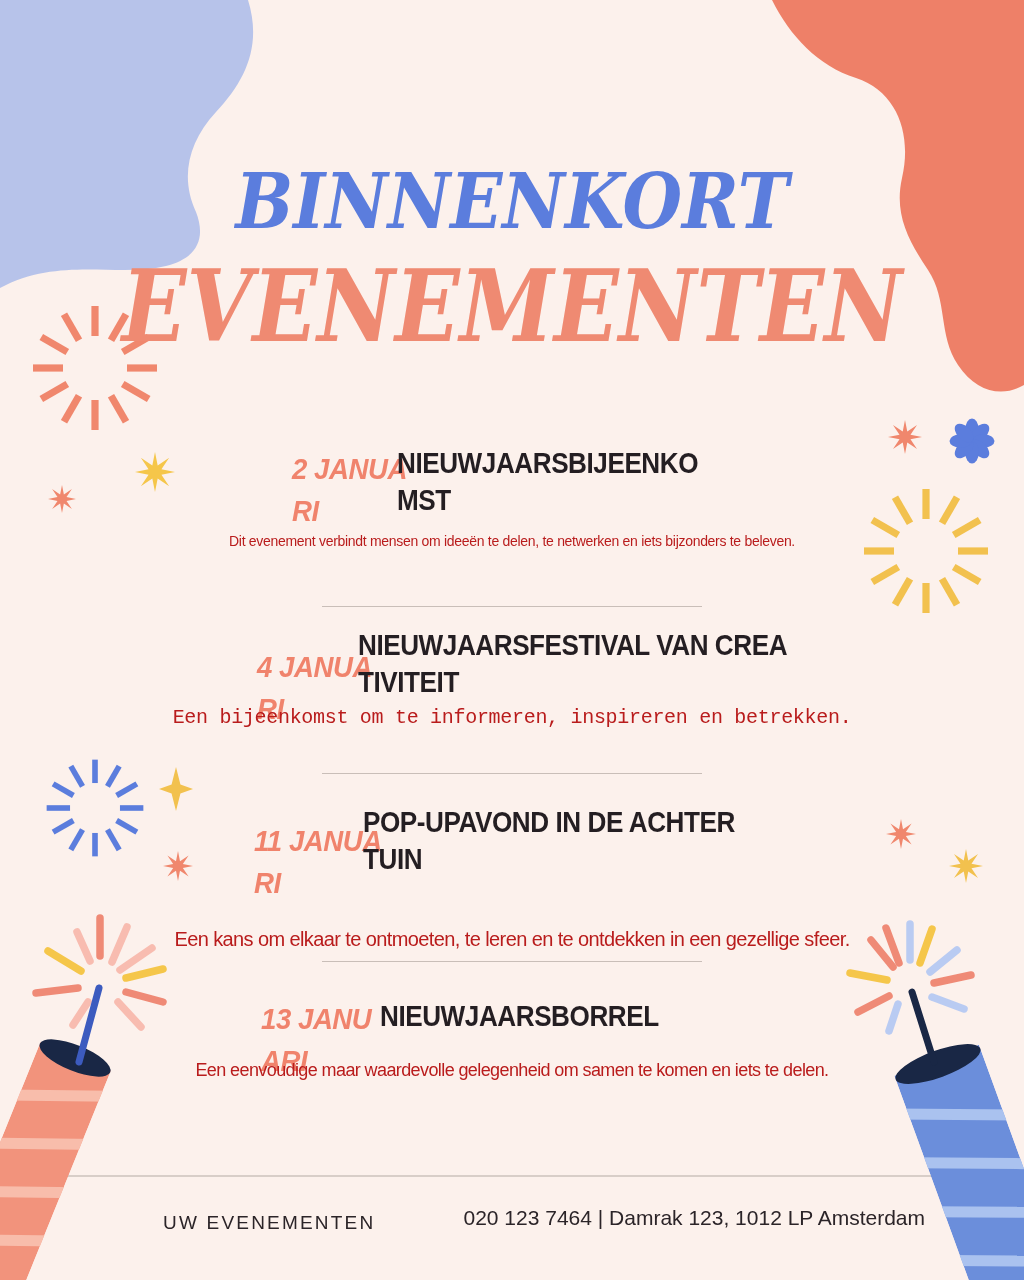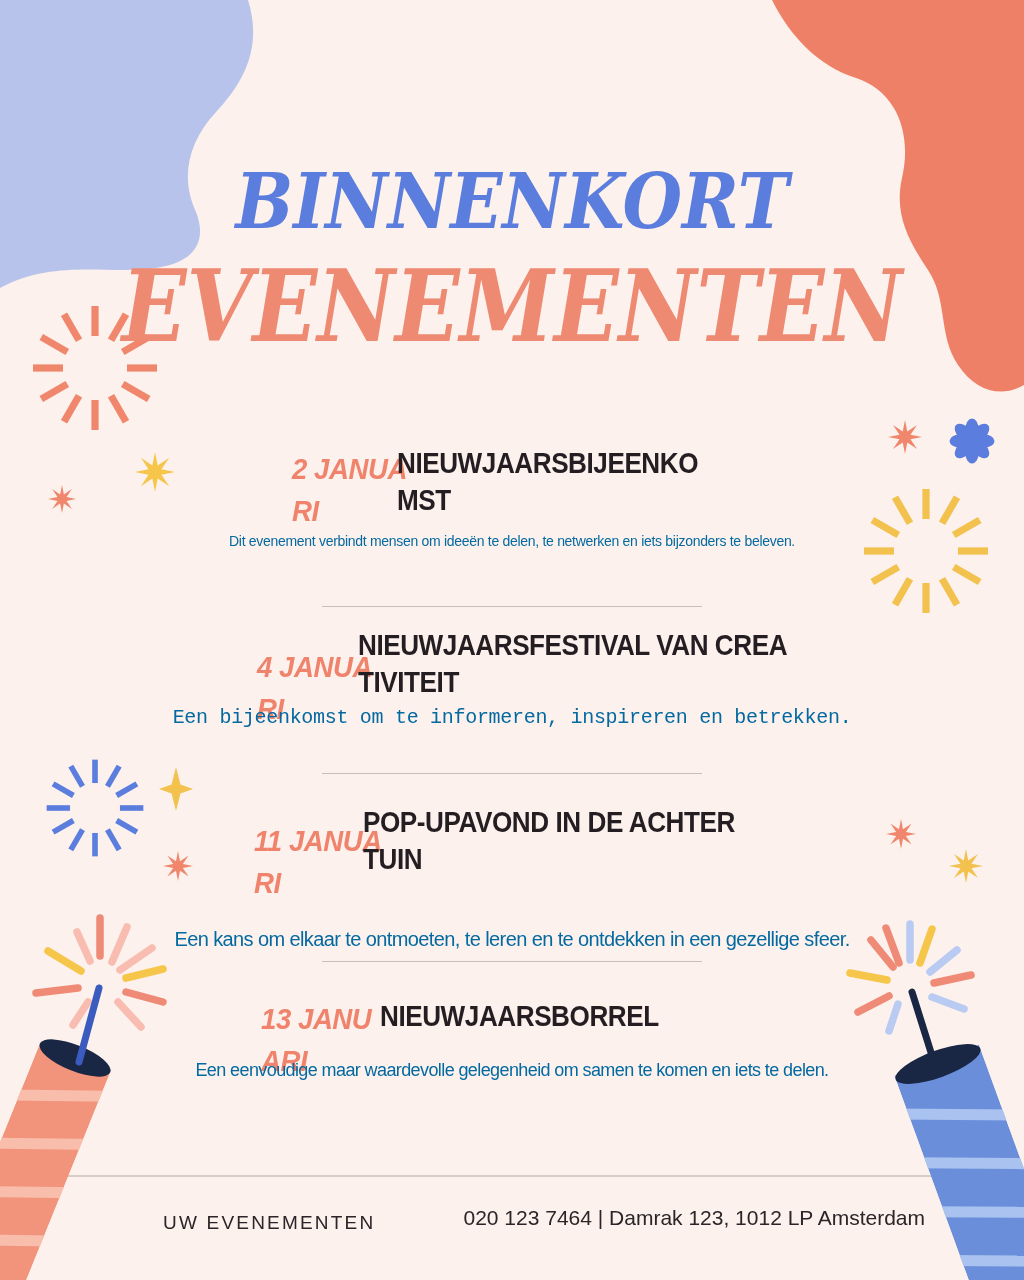--- a/index.html
+++ b/index.html
@@ -46,21 +46,21 @@
     font-weight:700;
     font-size:30px;line-height:37px;
     color:#241e22;
     transform:scaleX(.87);transform-origin:0 0;
     letter-spacing:-0.5px;
     white-space:nowrap;
   }
   .ev-desc{
     position:absolute;z-index:2;
     left:0;width:1024px;text-align:center;
-    color:#0369a1;margin:0;
+    color:#b91c1c;margin:0;
   }
 
   .e1 .ev-date{left:292px;top:448px;}
   .e1 .ev-title{left:397px;top:444px;}
   .e1 .ev-desc{top:533px;font-size:14px;letter-spacing:-0.3px;}
 
   .e2 .ev-date{left:257px;top:646px;}
   .e2 .ev-title{left:358px;top:626px;}
   .e2 .ev-desc{top:706px;font-size:20px;letter-spacing:-0.3px;font-family:Liberation Mono, monospace;}
 

